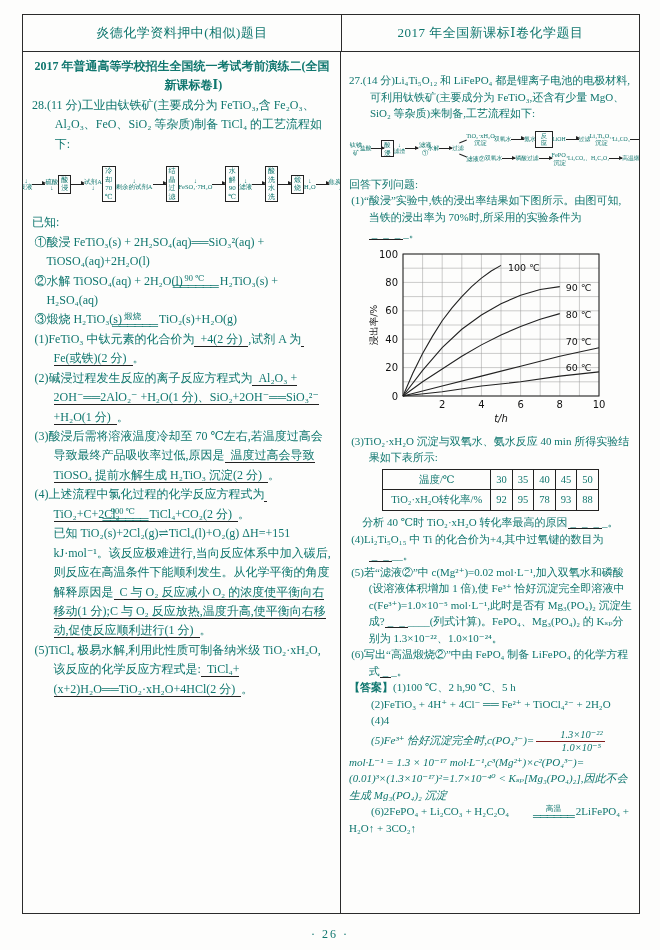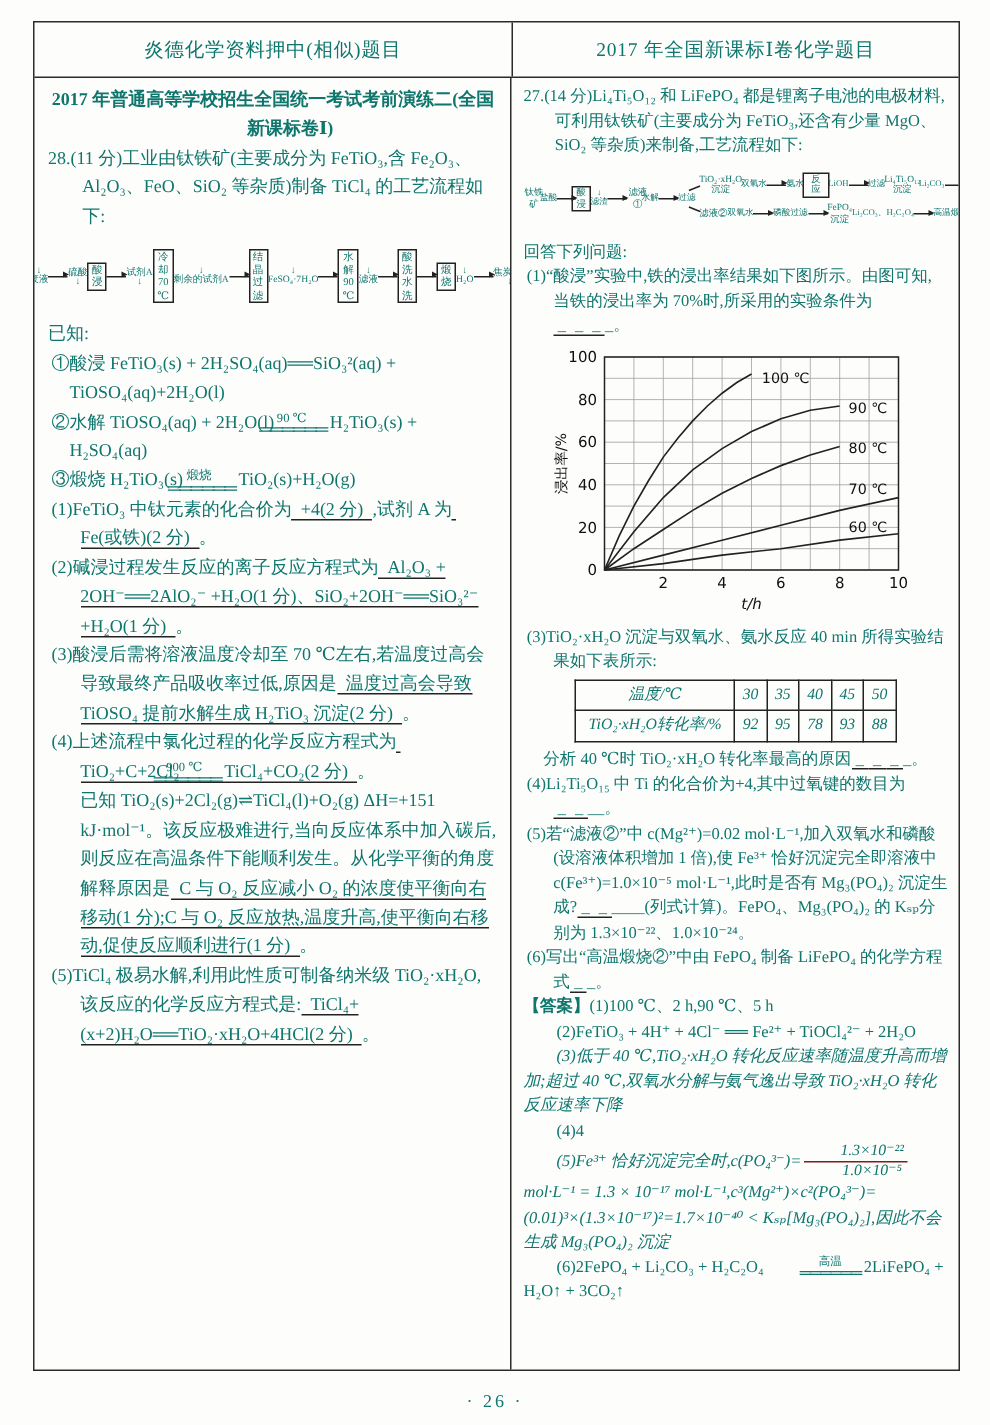--- a/index.html
+++ b/index.html
@@ -6,21 +6,21 @@
   .page{position:relative;width:660px;height:950px;background:#fdfdfc;color:#0f766e;
         font-family:"Liberation Serif","DejaVu Serif",serif;overflow:hidden;}
   .sheet{position:absolute;left:22px;top:14px;width:616px;height:898px;border:1.6px solid #2b2b2b;}
   .hdr{display:flex;height:36px;border-bottom:1px solid #2b2b2b;}
   .hdr-cell{display:flex;align-items:center;justify-content:center;font-size:13px;letter-spacing:.5px;}
   .hdr-left{width:318px;border-right:1px solid #2b2b2b;}
   .hdr-right{flex:1;}
   .body{display:flex;height:861px;}
   .col-left{width:318px;border-right:1px solid #2b2b2b;padding:5px 8px 0 9px;box-sizing:border-box;
             font-size:12px;line-height:1.62;overflow:hidden;}
-  .col-right{flex:1;padding:4px 7px 0 8px;box-sizing:border-box;font-size:11px;line-height:1.5;overflow:hidden;}
+  .col-right{flex:1;padding:4px 7px 0 8px;box-sizing:border-box;font-size:11px;line-height:1.5;overflow:hidden;margin-top:16px;}
   p{margin:0;}
   .bold{font-weight:bold;text-align:center;}
   .kai{font-style:italic;}
   .hang2{padding-left:1.9em;text-indent:-1.9em;}
   .hangq{margin-left:.2em;padding-left:1.6em;text-indent:-1.6em;}
   .hangc{margin-left:.2em;padding-left:1em;text-indent:-1em;}
   .ansp{text-indent:2em;}
   u{text-decoration:none;border-bottom:1px solid #222;padding:0 3px;}
   
   .rxn{display:inline-flex;flex-direction:column;align-items:center;vertical-align:middle;margin:0 2px;}
@@ -46,21 +46,21 @@
   .fl-box .fl-bot.has::before,.fl-text .fl-bot.has::before{content:"↓";display:block;text-align:center;line-height:.85;}
   .fl-arrow{align-self:center;min-width:13px;}
   .fl-arrow .fl-mid{height:1px;background:#222;width:100%;min-width:13px;position:relative;margin:1px 0;}
   .fl-arrow .fl-mid::after{content:"";position:absolute;right:-1px;top:-2.5px;border-left:4px solid #222;
                            border-top:2.5px solid transparent;border-bottom:2.5px solid transparent;}
   
   .chartwrap{display:flex;justify-content:center;margin:2px 0 3px 0;}
   svg text{font-family:"DejaVu Sans","Liberation Sans",sans-serif;}
   
   .dtable{border-collapse:collapse;margin:3px auto 3px auto;font-size:10.5px;}
-  .dtable td{border:1px solid #222;text-align:center;padding:2px 5px;line-height:1.5;font-style:italic;}
+  .dtable td{border:1px solid #222;text-align:center;padding:2px 5px;line-height:1.5;}
   .dtable td.first{padding:2px 8px;}
   .footer{position:absolute;left:0;bottom:8px;width:100%;text-align:center;font-size:12px;letter-spacing:2px;}
 </style>
 </head>
 <body>
 
 <div class="page">
   <div class="sheet">
 
     <div class="hdr">
@@ -384,21 +384,20 @@
           </tr>
         </tbody>
           </table>
 
         <p style="margin-left:1.2em;">分析 40 ℃时 TiO₂·xH₂O 转化率最高的原因<u>_</u><u>_</u><u>_</u>_。</p>
         <p class="hangq">(4)Li₂Ti₅O₁₅ 中 Ti 的化合价为+4,其中过氧键的数目为<u>_</u><u>_</u>__。</p>
         <p class="hangq">(5)若“滤液②”中 c(Mg²⁺)=0.02 mol·L⁻¹,加入双氧水和磷酸(设溶液体积增加 1 倍),使 Fe³⁺ 恰好沉淀完全即溶液中 c(Fe³⁺)=1.0×10⁻⁵ mol·L⁻¹,此时是否有 Mg₃(PO₄)₂ 沉淀生成?<u>_</u><u>_</u>____(列式计算)。FePO₄、Mg₃(PO₄)₂ 的 Kₛₚ分别为 1.3×10⁻²²、1.0×10⁻²⁴。</p>
         <p class="hangq">(6)写出“高温煅烧②”中由 FePO₄ 制备 LiFePO₄ 的化学方程式<u>_</u>_。</p>
         <p><b>【答案】</b>(1)100 ℃、2 h,90 ℃、5 h</p>
         <p class="ansp">(2)FeTiO₃ + 4H⁺ + 4Cl⁻ ══ Fe²⁺ + TiOCl₄²⁻ + 2H₂O</p>
-        <p class="ansp kai">(3)低于 40 ℃,TiO₂·xH₂O 转化反应速率随温度升高而增加;超过 40 ℃,双氧水分解与氨气逸出导致 TiO₂·xH₂O 转化反应速率下降</p>
         <p class="ansp">(4)4</p>
         <p class="ansp kai">(5)Fe³⁺ 恰好沉淀完全时,c(PO₄³⁻)=<span class="frac">
               <span class="fn">1.3×10⁻²²</span>
               <span class="fd">1.0×10⁻⁵</span>
             </span> mol·L⁻¹ = 1.3 × 10⁻¹⁷ mol·L⁻¹,c³(Mg²⁺)×c²(PO₄³⁻)=(0.01)³×(1.3×10⁻¹⁷)²=1.7×10⁻⁴⁰ &lt; Kₛₚ[Mg₃(PO₄)₂],因此不会生成 Mg₃(PO₄)₂ 沉淀</p>
         <p class="ansp">(6)2FePO₄ + Li₂CO₃ + H₂C₂O₄<span class="rxn">
               <span class="cond">高温</span>
               <span class="rline">══════</span>
             </span>2LiFePO₄ + H₂O↑ + 3CO₂↑</p>
       </div>

